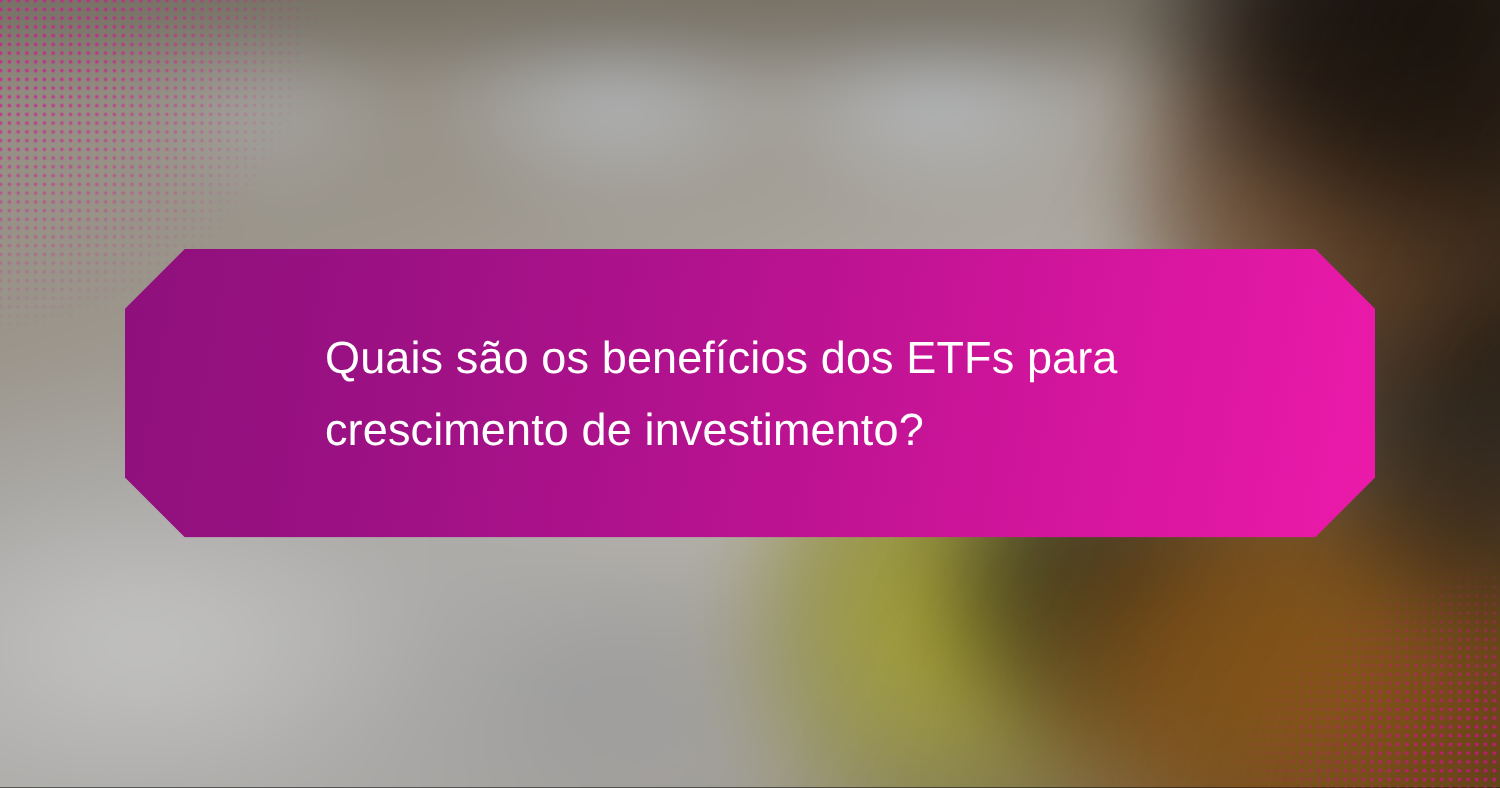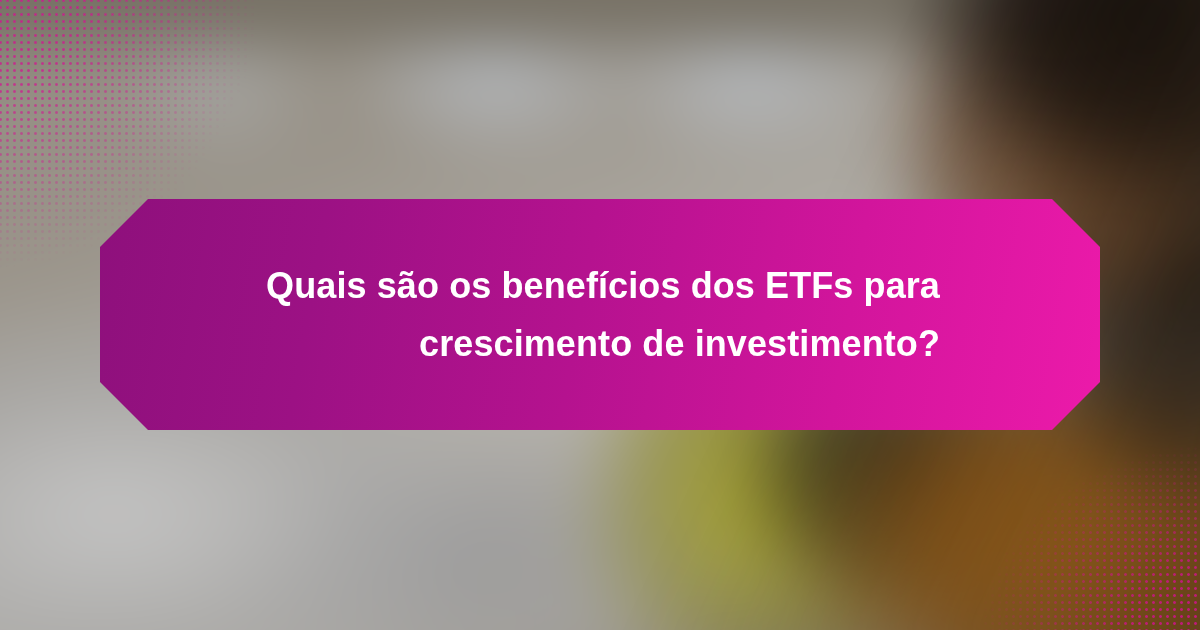--- a/index.html
+++ b/index.html
@@ -94,23 +94,23 @@
     clip-path: polygon(48px 0, calc(100% - 48px) 0, 100% 48px, 100% calc(100% - 48px), calc(100% - 48px) 100%, 48px 100%, 0 calc(100% - 48px), 0 48px);
     display: flex;
     align-items: center;
     justify-content: center;
   }
   #headline {
     margin: 0;
     padding: 0 70px;
     color: #ffffff;
     font-size: 36px;
-    font-weight: 700;
+    font-weight: 400;
     line-height: 58px;
-    text-align: right;
+    text-align: left;
     letter-spacing: 0.1px;
     max-width: 680px;
   }
 </style>
 </head>
 <body>
 
 <div id="stage">
 
   <div class="bg-layer bg-base"></div>

